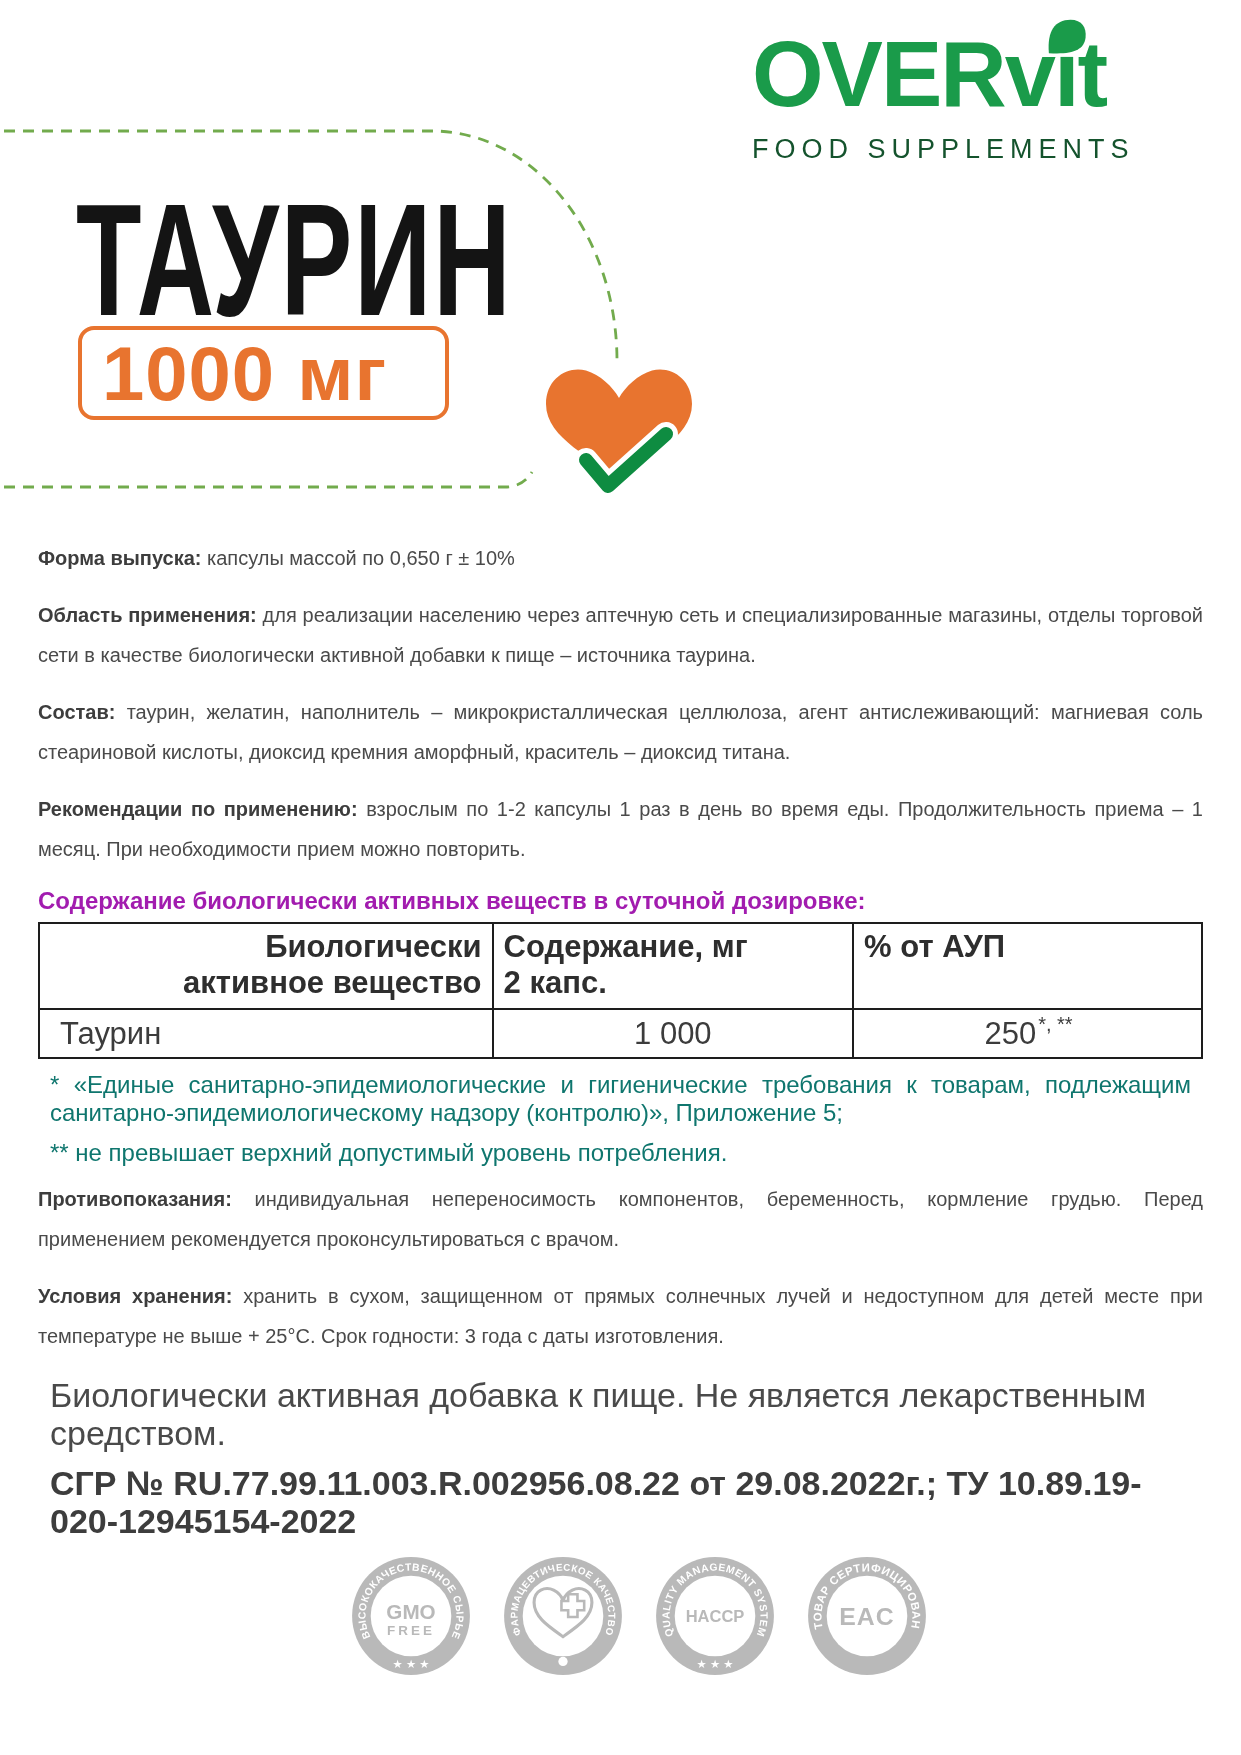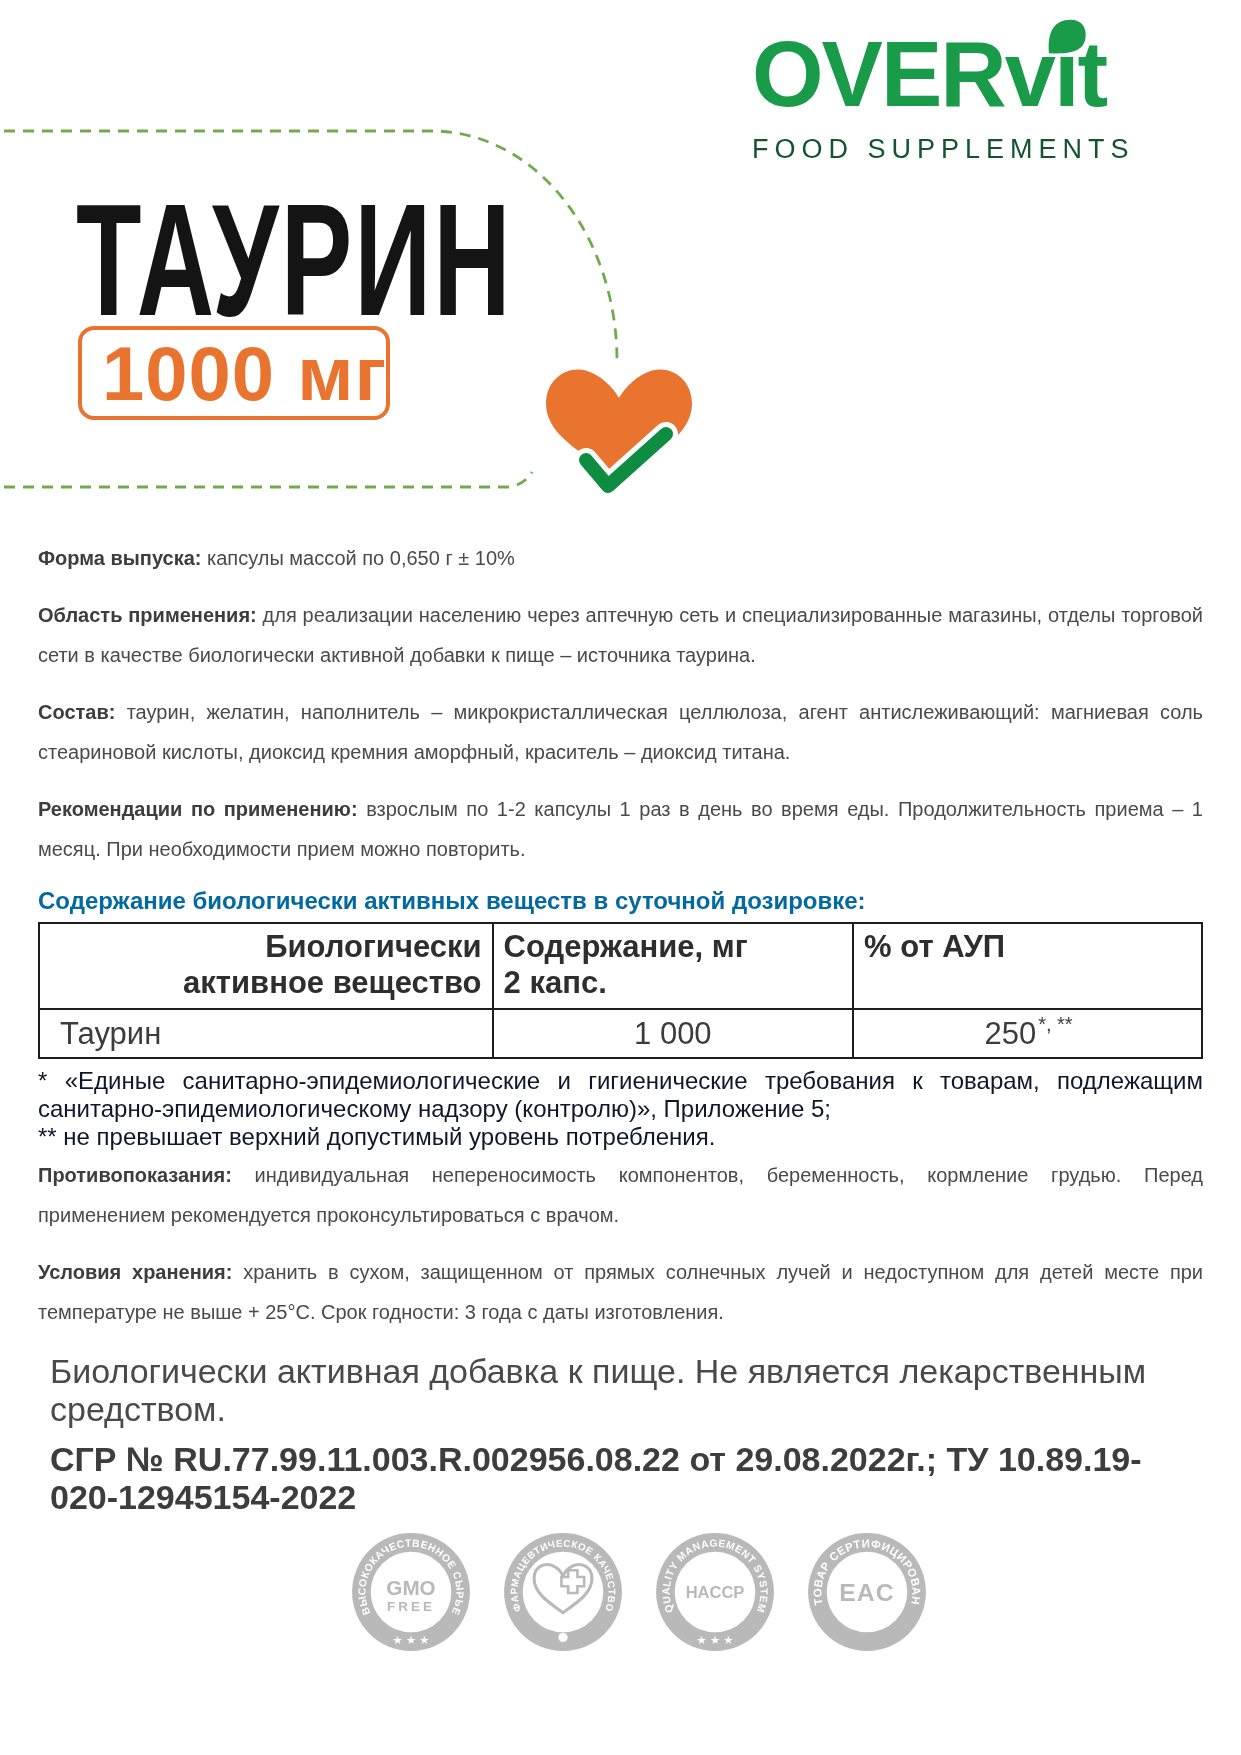--- a/index.html
+++ b/index.html
@@ -10,41 +10,41 @@
   .dash-svg{position:absolute;left:0;top:0;width:1241px;height:538px;overflow:visible;}
   .logo{position:absolute;left:752px;top:28px;width:368px;}
   .brand-line{position:relative;font-size:92px;font-weight:700;letter-spacing:-2px;
               line-height:1;color:#1a9b4a;white-space:nowrap;}
   .leaf{position:absolute;left:291px;top:-14px;width:47px;height:45px;}
   .tagline{margin-top:14px;font-size:27px;font-weight:400;letter-spacing:6px;
            color:#14532d;white-space:nowrap;}
   .title{position:absolute;left:76px;top:180px;margin:0;font-size:160px;font-weight:700;
          line-height:1;color:#141414;transform:scale(0.67,1);transform-origin:left top;
          white-space:nowrap;letter-spacing:3px;}
-  .dose-badge{position:absolute;left:78px;top:326px;width:312px;height:94px;box-sizing:border-box;
+  .dose-badge{position:absolute;left:78px;top:326px;width:371px;height:94px;box-sizing:border-box;
               border:4px solid #e8742f;border-radius:16px;display:flex;align-items:center;
               padding-left:20px;}
   .dose-badge span{font-size:76px;font-weight:700;color:#e8742f;letter-spacing:1px;
                    white-space:nowrap;}
   .heart{position:absolute;left:538px;top:360px;width:162px;height:150px;overflow:visible;}
   
   .body{padding:0 38px;}
   .para{font-size:20px;line-height:40px;margin:0 0 17px 0;color:#4a4a4a;text-align:justify;}
   .para b{color:#3d3d3d;}
-  .tbl-caption{font-size:24px;line-height:30px;font-weight:700;color:#0369a1;
+  .tbl-caption{font-size:24px;line-height:30px;font-weight:700;color:#a21caf;
                margin:16px 0 6px 0;}
   table.comp{width:100%;border-collapse:collapse;table-layout:fixed;}
   table.comp th,table.comp td{border:2px solid #1d1d1d;}
   table.comp th{font-size:31px;font-weight:700;line-height:36px;color:#2e2e2e;
                 padding:5px 10px 7px 10px;vertical-align:top;text-align:left;}
   table.comp th.c1{text-align:right;padding-left:20px;}
   table.comp td{font-size:31px;color:#3c3c3c;padding:5px 10px;text-align:center;}
   table.comp td.c1{text-align:left;padding-left:20px;}
   td sup{font-size:20px;position:relative;top:-2px;left:2px;}
-  .fn{font-size:24px;line-height:28px;margin:0;color:#0f172a;text-align:justify;}
+  .fn{font-size:24px;line-height:28px;margin:12px;color:#0f766e;text-align:justify;}
   .footnotes{margin-top:8px;margin-bottom:4px;}
   .legal{margin-top:20px;}
   .legal p{margin:12px;font-size:34px;line-height:38px;color:#4a4a4a;}
   .legal p.bold{font-weight:700;color:#3d3d3d;}
   .stamps{display:flex;justify-content:center;gap:28px;margin-top:14px;transform:translateX(18px);}
   .stamps svg{width:124px;height:124px;}
   .ringtext{fill:#ffffff;font-family:"Liberation Sans","DejaVu Sans",sans-serif;
             font-weight:700;font-size:10px;letter-spacing:.5px;}
   .ctr{fill:#b9b9b9;font-family:"Liberation Sans","DejaVu Sans",sans-serif;font-weight:700;}
 </style>

